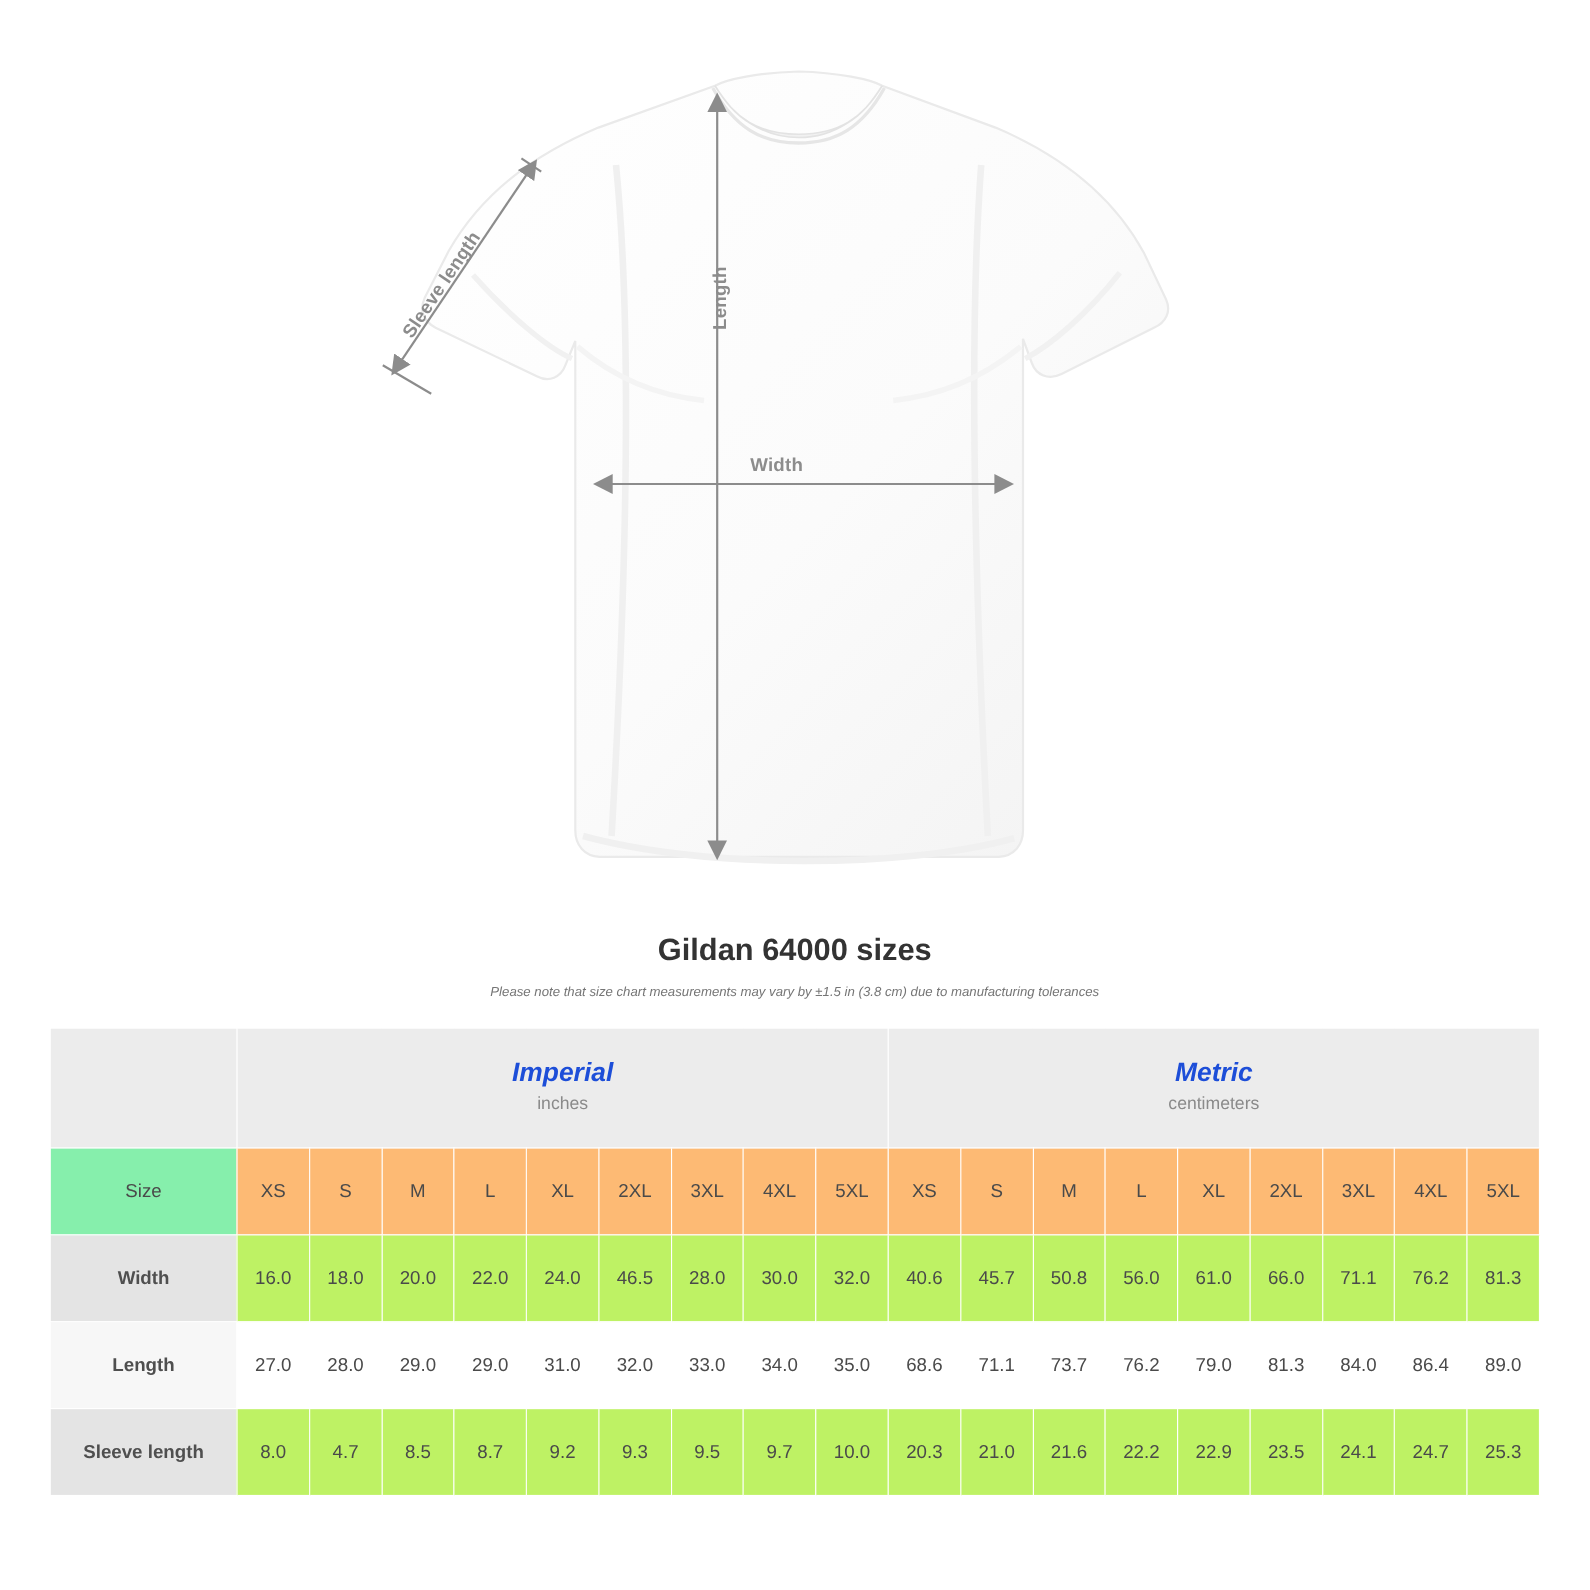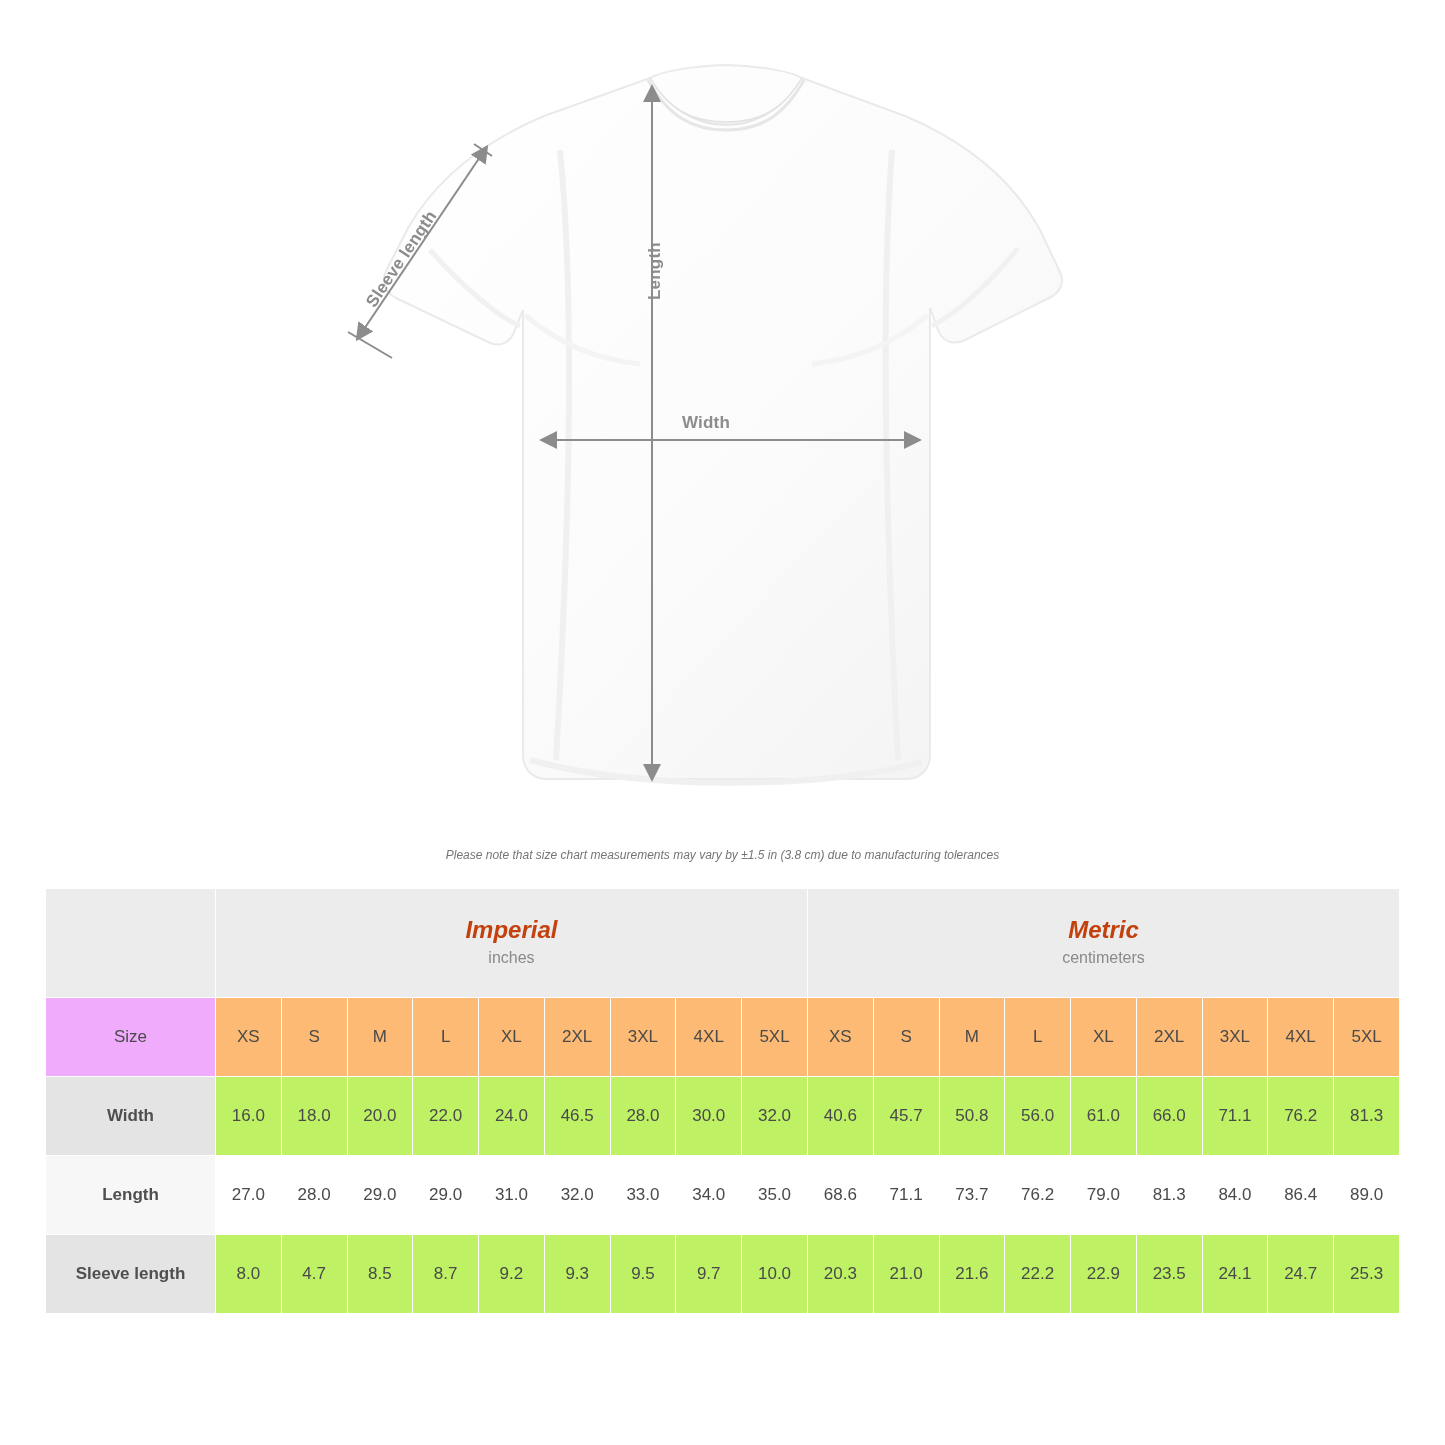--- a/index.html
+++ b/index.html
@@ -94,36 +94,36 @@
     padding: 0;
   }
   .unit-header td {
     height: 108px;
     background: #ececec;
   }
   .unit-name {
     font-size: 24px;
     font-style: italic;
     font-weight: bold;
-    color: #c2410c;
+    color: #1d4ed8;
     line-height: 1.25;
   }
   .unit-sub {
     font-size: 16px;
     color: #8a8a8a;
     line-height: 1.6;
   }
   .row-size td {
     height: 78px;
     background: #fdba74;
     font-weight: bold;
     color: #4f4f4f;
   }
   .row-size td.rowlabel {
-    background: #f0abfc;
+    background: #86efac;
   }
   .row-band-a td {
     height: 78px;
     background: #bef264;
   }
   .row-band-b td {
     height: 78px;
     background: #ffffff;
   }
   .row-band-a td.rowlabel,
@@ -201,20 +201,21 @@
       <line x1="348" y1="332" x2="392" y2="358" stroke="#8c8c8c" stroke-width="2"></line>
       <line x1="474" y1="144" x2="492" y2="156" stroke="#8c8c8c" stroke-width="2"></line>
     </svg>
 
     <span class="dim-label lbl-width">Width</span>
     <span class="dim-label lbl-length">Length</span>
     <span class="dim-label lbl-sleeve">Sleeve length</span>
   </div>
 
   <div class="title-block">
+    <h1 class="chart-title">Gildan 64000 sizes</h1>
     <div class="chart-note">Please note that size chart measurements may vary by ±1.5 in (3.8 cm) due to manufacturing tolerances</div>
   </div>
 
   <div class="table-wrap">
     <table class="size-table">
       <colgroup>
         <col class="rowlabel">
         <col span="18" class="datacell">
       </colgroup>
       <tbody>

